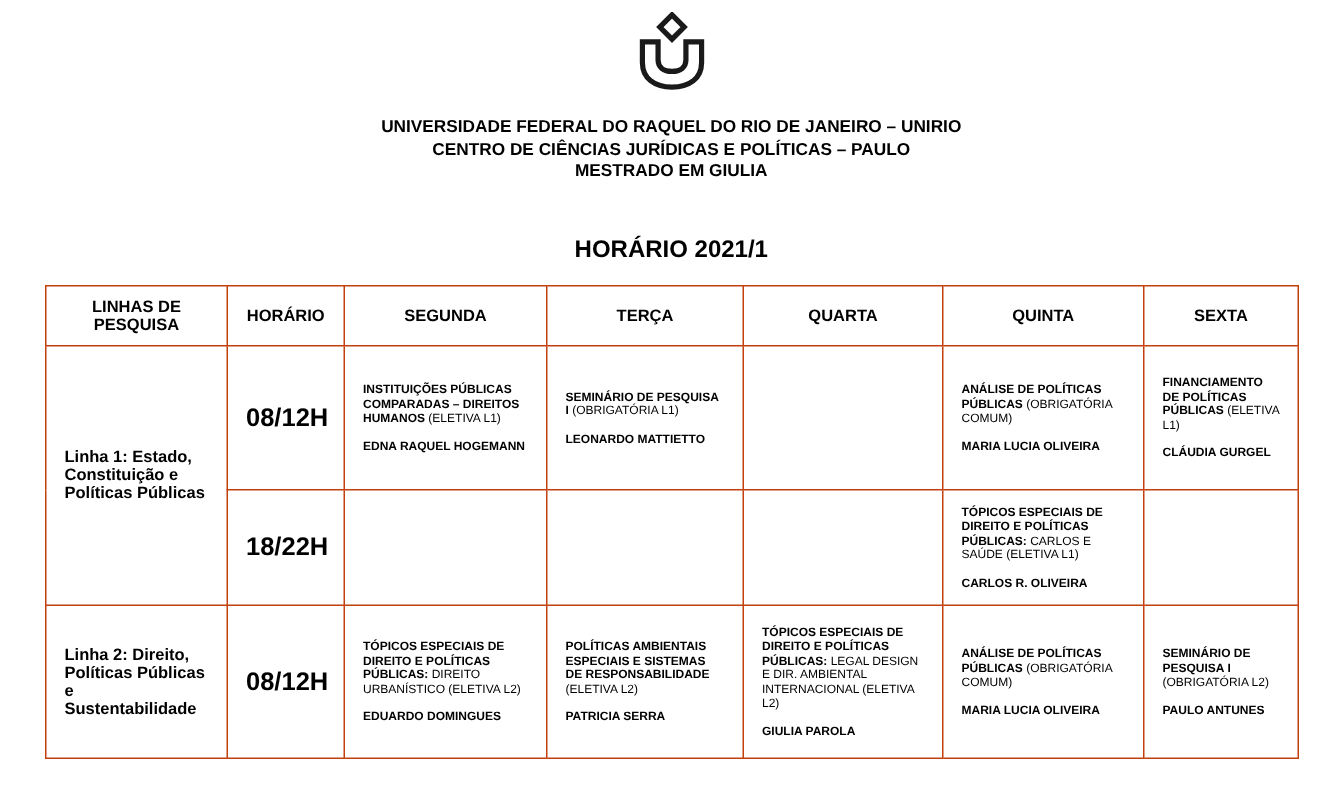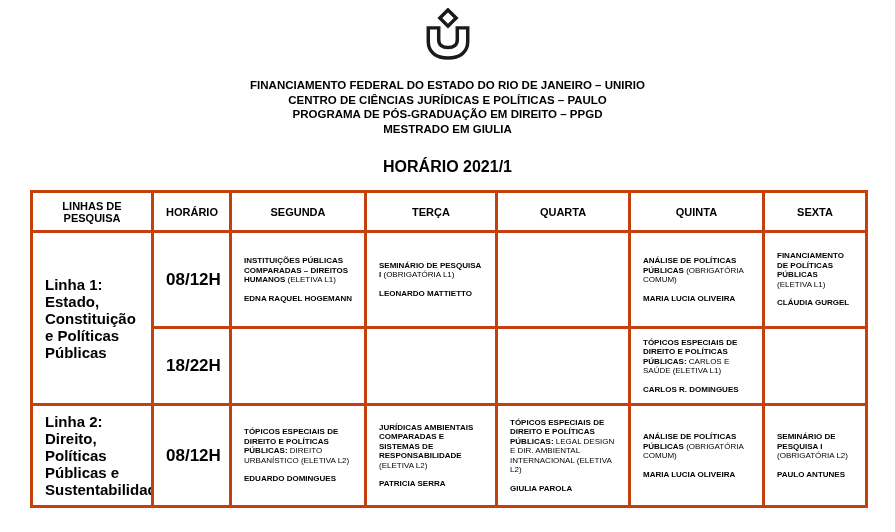--- a/index.html
+++ b/index.html
@@ -8,52 +8,51 @@
     font-family:"Liberation Sans", sans-serif; position:relative; overflow:hidden;
   }
   .logo-wrap { position:absolute; top:8px; left:0; right:0; text-align:center; }
   .univ-header { position:absolute; top:78px; left:0; right:0; text-align:center;
     font-weight:bold; font-size:11.5px; line-height:14.5px; }
   .doc-title { position:absolute; top:158px; left:0; right:0; text-align:center;
     font-weight:bold; font-size:16px; margin:0; }
   .schedule-wrap { position:absolute; top:190px; left:30px; }
   table.schedule { border-collapse:collapse; table-layout:fixed; width:835px; }
   table.schedule th, table.schedule td {
-    border:3px solid #c2410c; vertical-align:middle;
+    border:1px solid #c2410c; vertical-align:middle;
     padding:2px 12px; overflow:hidden;
   }
   tr.r-head { height:40px; }
   tr.r0 { height:96px; }
   tr.r1 { height:77px; }
   tr.r2 { height:102px; }
   thead th { font-size:11px; font-weight:bold; }
-  td.linha { font-size:15px; font-weight:bold; padding:4px 7px; }
+  td.linha { font-size:11px; font-weight:bold; padding:4px 7px; }
   td.horario { font-size:17px; font-weight:bold; }
   td.class-cell { font-size:8px; line-height:9.5px; padding:3px 5px; }
   .ct { font-weight:bold; }
   .cs { font-weight:normal; }
   .prof { font-weight:bold; margin-top:9px; }
   .logo-svg { display:inline-block; }
 </style>
 </head>
 <body>
 
 <div class="logo-wrap">
   <span class="logo-svg">
     <svg width="58" height="56" viewBox="0 0 100 96" xmlns="http://www.w3.org/2000/svg">
       <polygon points="50,3 64,17 50,31 36,17" fill="none" stroke="#1a1a1a" stroke-width="6"></polygon>
       <path d="M16,34 L16,58 C16,76 30,86 50,86 C70,86 84,76 84,58 L84,34 L66,34 L66,55 C66,63 60,68 50,68 C40,68 34,63 34,55 L34,34 Z" fill="none" stroke="#1a1a1a" stroke-width="6" stroke-linejoin="miter"></path>
     </svg>
   </span>
 </div>
 
 <div class="univ-header">
-  <div>FINANCIAMENTO FEDERAL DO ESTADO DO RIO DE JANEIRO – UNIRIO</div>
+  <div>UNIVERSIDADE FEDERAL DO RAQUEL DO RIO DE JANEIRO – UNIRIO</div>
   <div>CENTRO DE CIÊNCIAS JURÍDICAS E POLÍTICAS – PAULO</div>
-  <div>PROGRAMA DE PÓS-GRADUAÇÃO EM DIREITO – PPGD</div>
   <div>MESTRADO EM GIULIA</div>
 </div>
 
 <h1 class="doc-title">HORÁRIO 2021/1</h1>
 
 <div class="schedule-wrap">
   <table class="schedule">
     <colgroup>
       <col style="width:121px">
         <col style="width:78px">
@@ -101,34 +100,34 @@
         </td>
       </tr>
       <tr class="r1">
         <td class="horario">18/22H</td>
         <td class="class-cell empty"></td>
         <td class="class-cell empty"></td>
         <td class="class-cell empty"></td>
         <td class="class-cell">
           <span class="ct">TÓPICOS ESPECIAIS DE DIREITO E POLÍTICAS PÚBLICAS:</span>
           <span class="cs">CARLOS E SAÚDE (ELETIVA L1)</span>
-          <div class="prof">CARLOS R. DOMINGUES</div>
+          <div class="prof">CARLOS R. OLIVEIRA</div>
         </td>
         <td class="class-cell empty"></td>
       </tr>
       <tr class="r2">
         <td class="linha">Linha 2: Direito, Políticas Públicas e Sustentabilidade</td>
         <td class="horario">08/12H</td>
         <td class="class-cell">
           <span class="ct">TÓPICOS ESPECIAIS DE DIREITO E POLÍTICAS PÚBLICAS:</span>
           <span class="cs">DIREITO URBANÍSTICO (ELETIVA L2)</span>
           <div class="prof">EDUARDO DOMINGUES</div>
         </td>
         <td class="class-cell">
-          <span class="ct">JURÍDICAS AMBIENTAIS COMPARADAS E SISTEMAS DE RESPONSABILIDADE</span>
+          <span class="ct">POLÍTICAS AMBIENTAIS ESPECIAIS E SISTEMAS DE RESPONSABILIDADE</span>
           <span class="cs">(ELETIVA L2)</span>
           <div class="prof">PATRICIA SERRA</div>
         </td>
         <td class="class-cell">
           <span class="ct">TÓPICOS ESPECIAIS DE DIREITO E POLÍTICAS PÚBLICAS:</span>
           <span class="cs">LEGAL DESIGN E DIR. AMBIENTAL INTERNACIONAL (ELETIVA L2)</span>
           <div class="prof">GIULIA PAROLA</div>
         </td>
         <td class="class-cell">
           <span class="ct">ANÁLISE DE POLÍTICAS PÚBLICAS</span>

